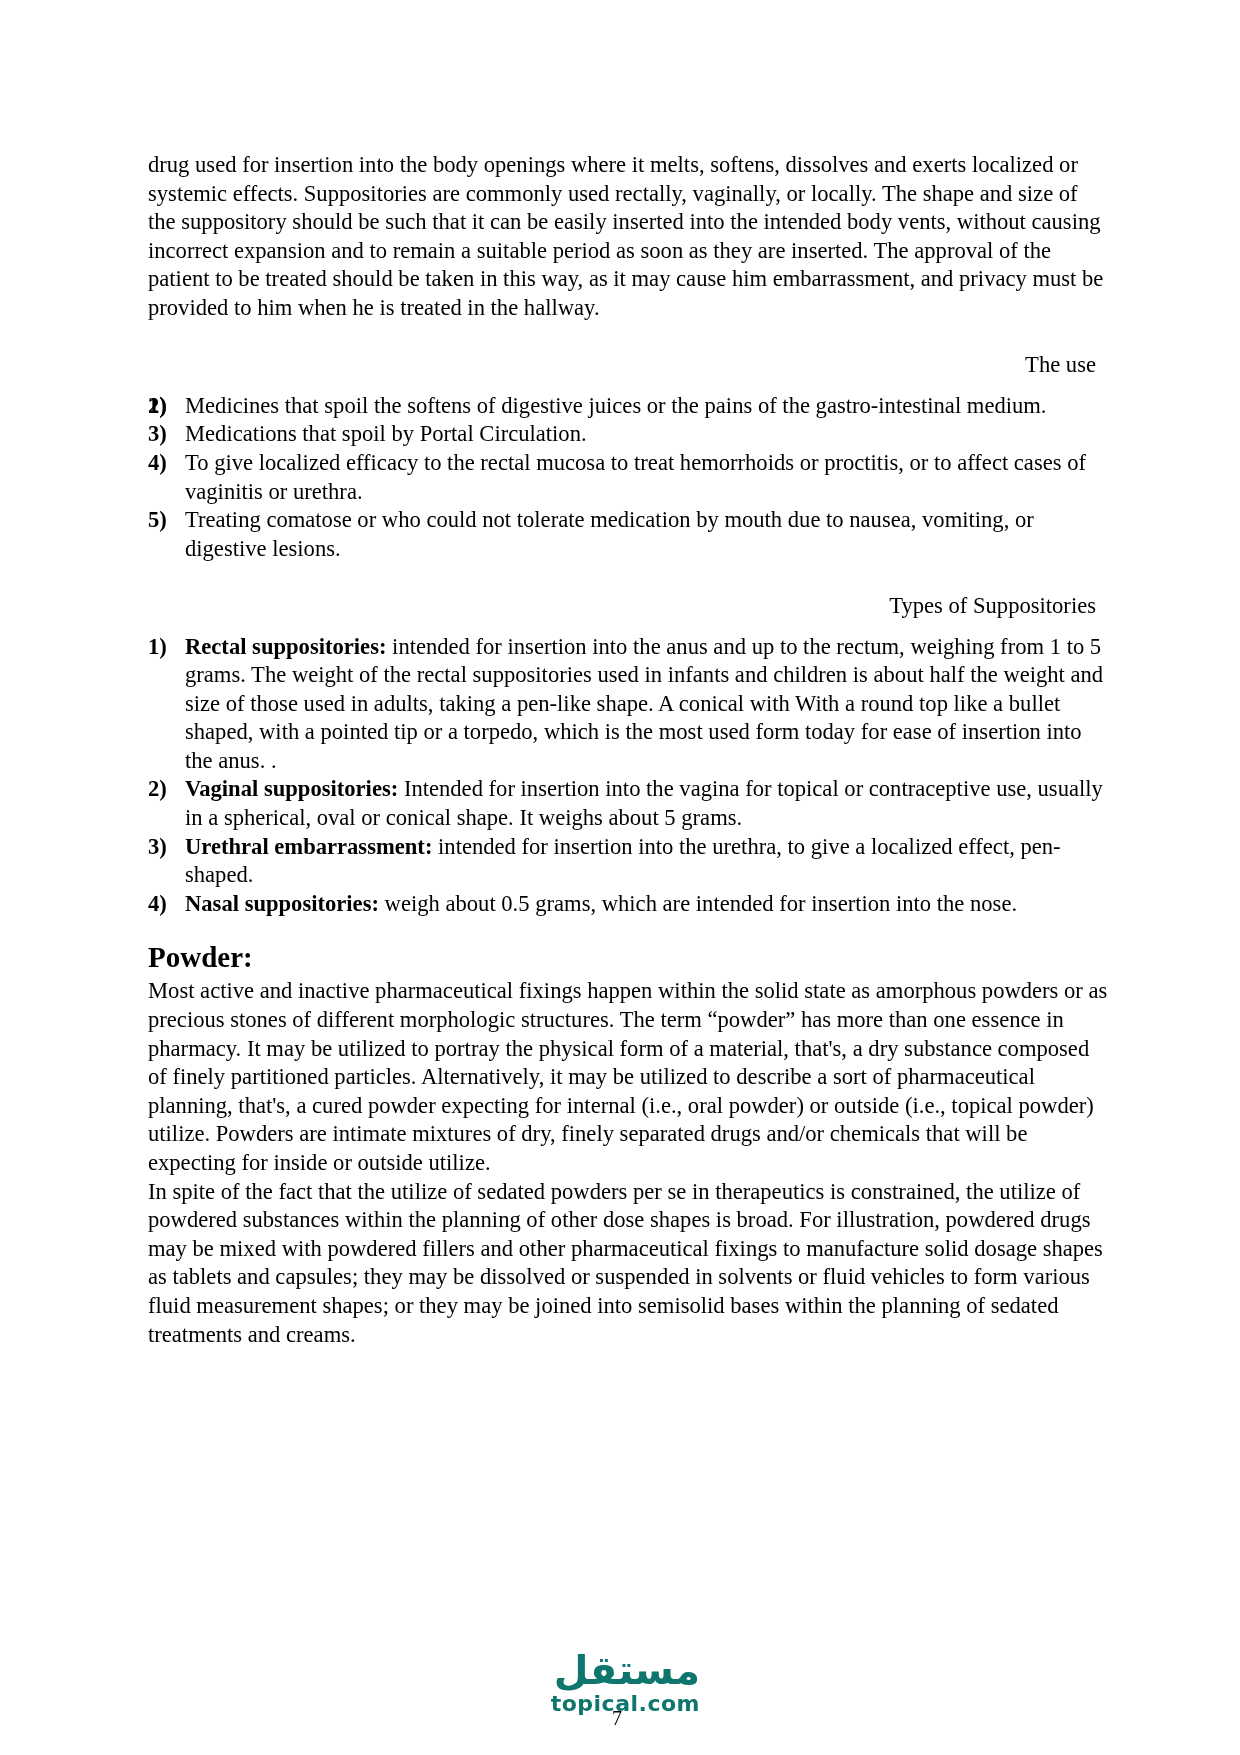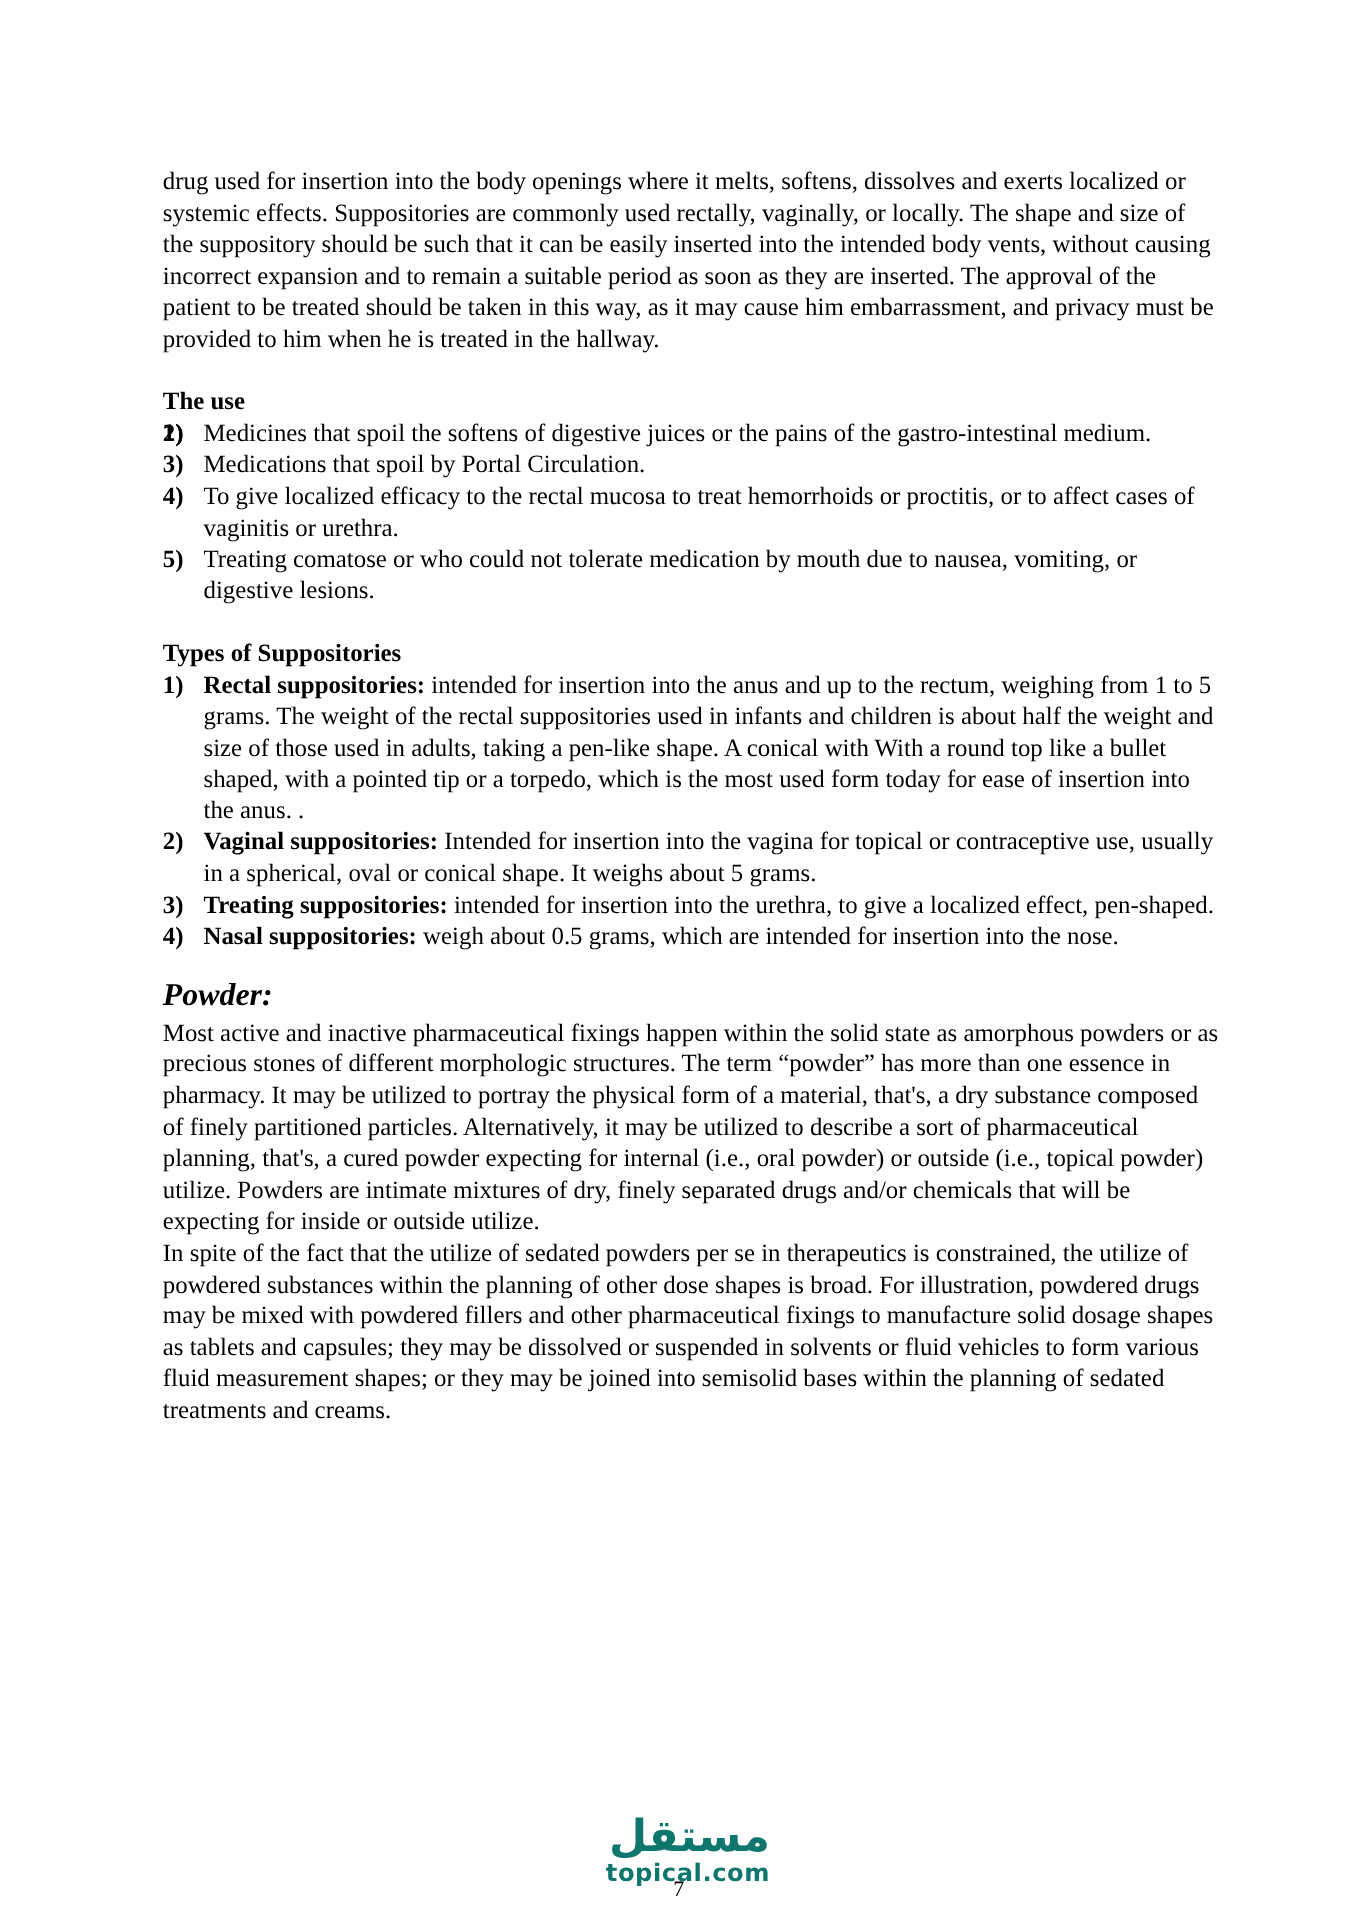--- a/index.html
+++ b/index.html
@@ -13,21 +13,21 @@
     }
     .page {
       position: absolute;
       left: 148px;
       top: 151px;
       width: 960px;
       font-size: 22.6px;
       line-height: 28.6px;
     }
     p { margin: 0; }
-    .heading { font-weight: bold; margin: 0; }
+    .heading { font-weight: normal; margin: 12px; text-align: right; }
     .section-gap { margin-top: 28.6px; }
     ol.numbered {
       list-style: none;
       margin: 0;
       padding: 0;
     }
     ol.numbered li {
       position: relative;
       padding-left: 37px;
     }
@@ -37,21 +37,20 @@
       top: 0;
       font-weight: bold;
     }
     .term { font-weight: bold; }
     .big-heading {
       font-weight: bold;
       font-size: 29px;
       line-height: 34px;
       margin-top: 22px;
       margin-bottom: 3px;
-      font-style: italic;
     }
     .watermark {
       position: absolute;
       left: 540px;
       top: 1648px;
       width: 160px;
       text-align: right;
       color: #0f766e;
       font-family: "DejaVu Sans", sans-serif;
       pointer-events: none;
@@ -114,21 +113,21 @@
       <li>
         <span class="num">1)</span>
         <span class="term">Rectal suppositories:</span><span> intended for insertion into the anus and up to the rectum, weighing from 1 to 5 grams. The weight of the rectal suppositories used in infants and children is about half the weight and size of those used in adults, taking a pen-like shape. A conical with With a round top like a bullet shaped, with a pointed tip or a torpedo, which is the most used form today for ease of insertion into the anus. .</span>
       </li>
       <li>
         <span class="num">2)</span>
         <span class="term">Vaginal suppositories:</span><span> Intended for insertion into the vagina for topical or contraceptive use, usually in a spherical, oval or conical shape. It weighs about 5 grams.</span>
       </li>
       <li>
         <span class="num">3)</span>
-        <span class="term">Treating suppositories:</span><span> intended for insertion into the urethra, to give a localized effect, pen-shaped.</span>
+        <span class="term">Urethral embarrassment:</span><span> intended for insertion into the urethra, to give a localized effect, pen-shaped.</span>
       </li>
       <li>
         <span class="num">4)</span>
         <span class="term">Nasal suppositories:</span><span> weigh about 0.5 grams, which are intended for insertion into the nose.</span>
       </li>
     </ol>
   </div>
 
   <div>
     <p class="big-heading">Powder:</p>

